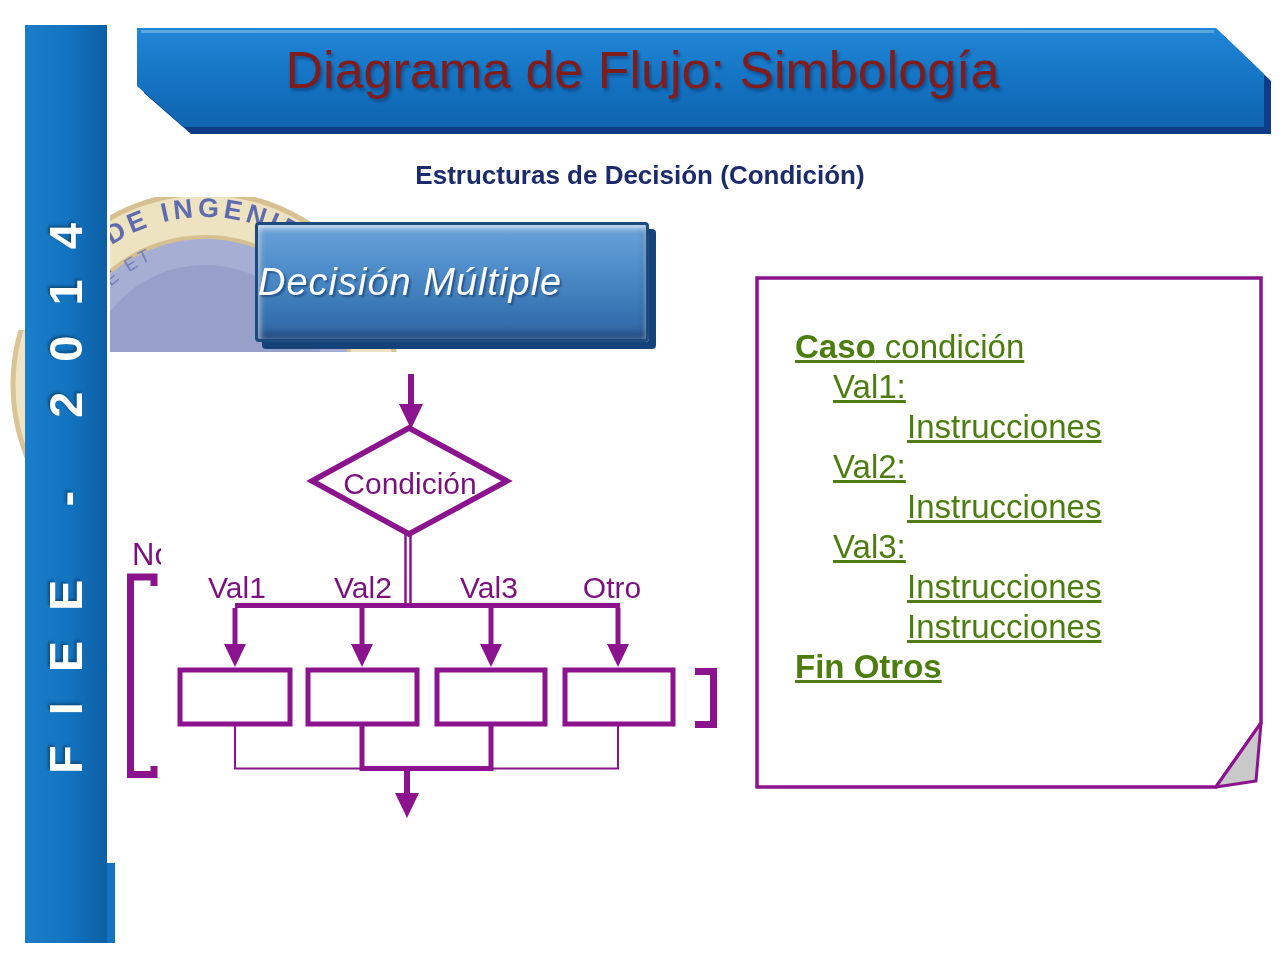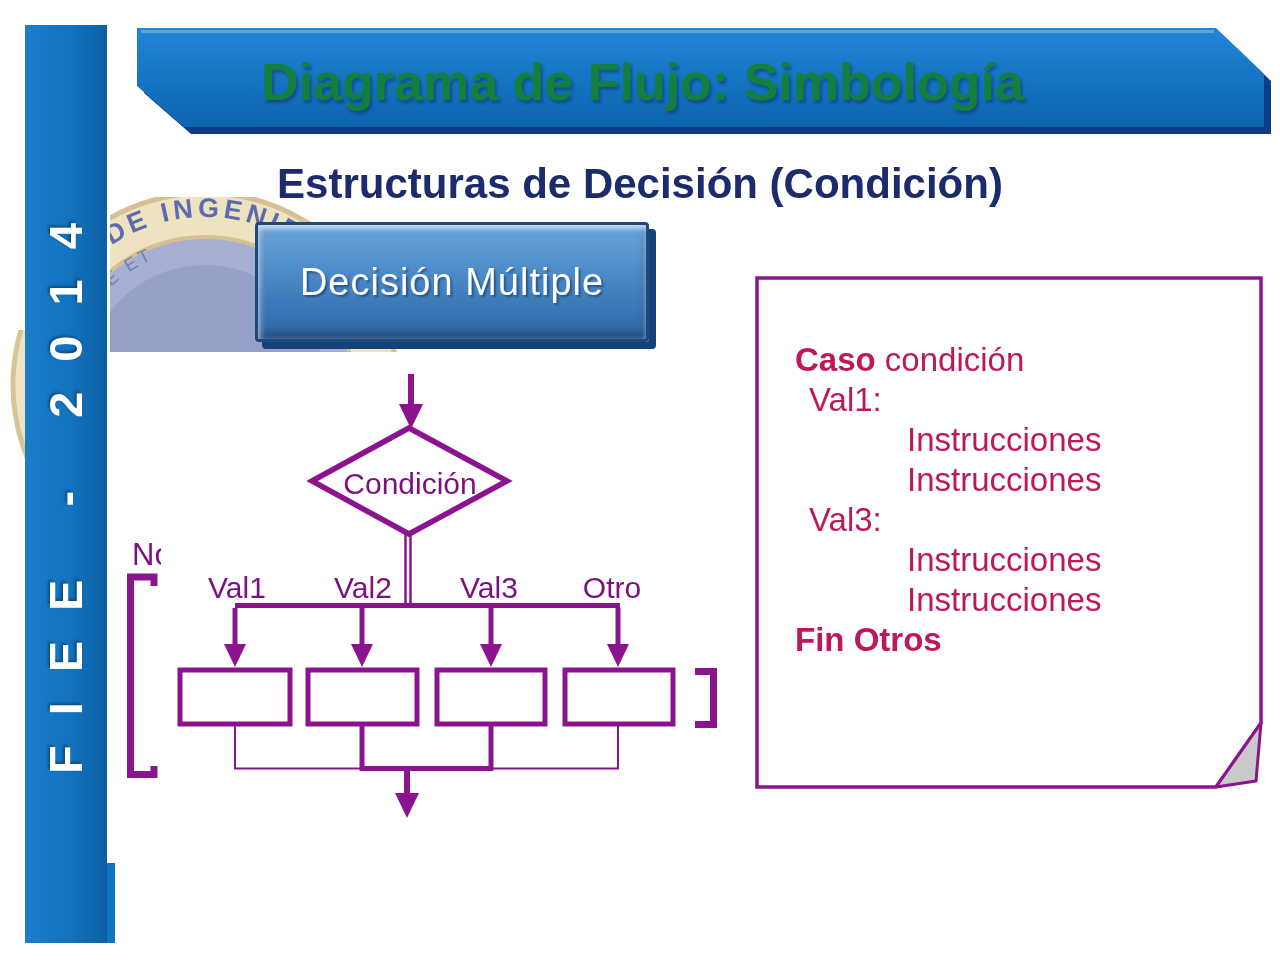--- a/index.html
+++ b/index.html
@@ -14,50 +14,50 @@
   .sidebar{position:absolute;left:25px;top:25px;width:82px;height:918px;
            background:linear-gradient(90deg,#1b7ecb 0%,#1273bf 55%,#0d5fa4 100%);}
   .sidebar-step{position:absolute;left:107px;top:863px;width:8px;height:80px;background:#1273bf;}
   .sidebar-label{position:absolute;left:25px;top:25px;width:82px;height:918px;
            writing-mode:vertical-rl;transform:rotate(180deg);
            color:#ffffff;font-weight:bold;font-size:47px;letter-spacing:30px;
            line-height:82px;text-align:center;padding:0;box-sizing:border-box;
            text-shadow:2px -2px 3px rgba(0,0,0,0.35);}
 
   
-  .banner-title{position:absolute;left:140px;top:52px;width:1005px;text-align:center;
-           color:#15803d;font-weight:bold;font-size:52px;letter-spacing:0px;
+  .banner-title{position:absolute;left:140px;top:40px;width:1005px;text-align:center;
+           color:#7f1d1d;font-weight:normal;font-size:52px;letter-spacing:0px;
            text-shadow:2px 3px 3px rgba(10,40,90,0.45);}
   .subtitle{position:absolute;left:140px;top:160px;width:1000px;text-align:center;
-           color:#1b2b6b;font-weight:bold;font-size:42px;}
+           color:#1b2b6b;font-weight:bold;font-size:26px;}
 
   
   .blue-button{position:absolute;left:255px;top:222px;width:388px;height:114px;
            background:linear-gradient(180deg,#6ba3da 0%,#4d8cc9 40%,#3672b1 80%,#2f66a2 100%);
            border:3px solid #1c4a7e;border-radius:4px;
            box-shadow:7px 7px 0 #16427a,
                       inset 0 4px 5px rgba(255,255,255,0.55),
                       inset 4px 0 5px rgba(255,255,255,0.30),
                       inset 0 -6px 8px rgba(0,0,30,0.30);
-           display:flex;align-items:center;justify-content:center;}
+           display:flex;align-items:center;justify-content:flex-start;font-style:italic;}
   .blue-button span{color:#ffffff;font-size:38px;letter-spacing:1px;
            text-shadow:2px 2px 2px rgba(10,40,90,0.5);}
 
   
   .layer-svg{position:absolute;left:0;top:0;}
   .fc-text{font-family:"Liberation Sans",sans-serif;font-size:30px;fill:#7c107f;}
 
   
   .no-label{position:absolute;left:132px;top:538px;width:29px;height:34px;overflow:hidden;
            color:#7c107f;font-size:31px;line-height:34px;}
 
   
-  .code-lines{position:absolute;left:795px;top:340px;width:450px;
-           color:#be185d;font-size:33px;line-height:40px;}
-  .code-lines .ind1{margin-left:14px;}
+  .code-lines{position:absolute;left:795px;top:327px;width:450px;
+           color:#4d7c0f;font-size:33px;line-height:40px;text-decoration:underline;}
+  .code-lines .ind1{margin-left:38px;}
   .code-lines .ind2{margin-left:112px;}
   .kw{font-weight:bold;}
 </style>
 </head>
 <body>
 
 <div class="seal-frag" style="left:110px;top:197px;width:290px;height:155px;">
   <svg width="390" height="390" viewBox="-195 -195 390 390" style="left:-100px;top:-7px;" opacity="0.85">
     <g transform="rotate(-18)">
       <circle r="193" fill="#97a2cc"></circle>
@@ -167,18 +167,19 @@
   <path d="M757,278 L1261,278 L1261,723 L1216,787 L757,787 Z" fill="#ffffff" stroke="#8b148e" stroke-width="3.5"></path>
   <path d="M1216,787 L1261,723 L1256,781 Z" fill="#c9c9c9" stroke="#8b148e" stroke-width="3" stroke-linejoin="round"></path>
 </svg>
 
 <div class="no-label">No</div>
 
 <div class="code-lines">
   <div><span class="kw">Caso</span><span> condición</span></div>
   <div class="ind1">Val1:</div>
   <div class="ind2">Instrucciones</div>
+  <div class="ind1">Val2:</div>
   <div class="ind2">Instrucciones</div>
   <div class="ind1">Val3:</div>
   <div class="ind2">Instrucciones</div>
   <div class="ind2">Instrucciones</div>
   <div class="kw">Fin Otros</div>
 </div>
 
 </body></html>

